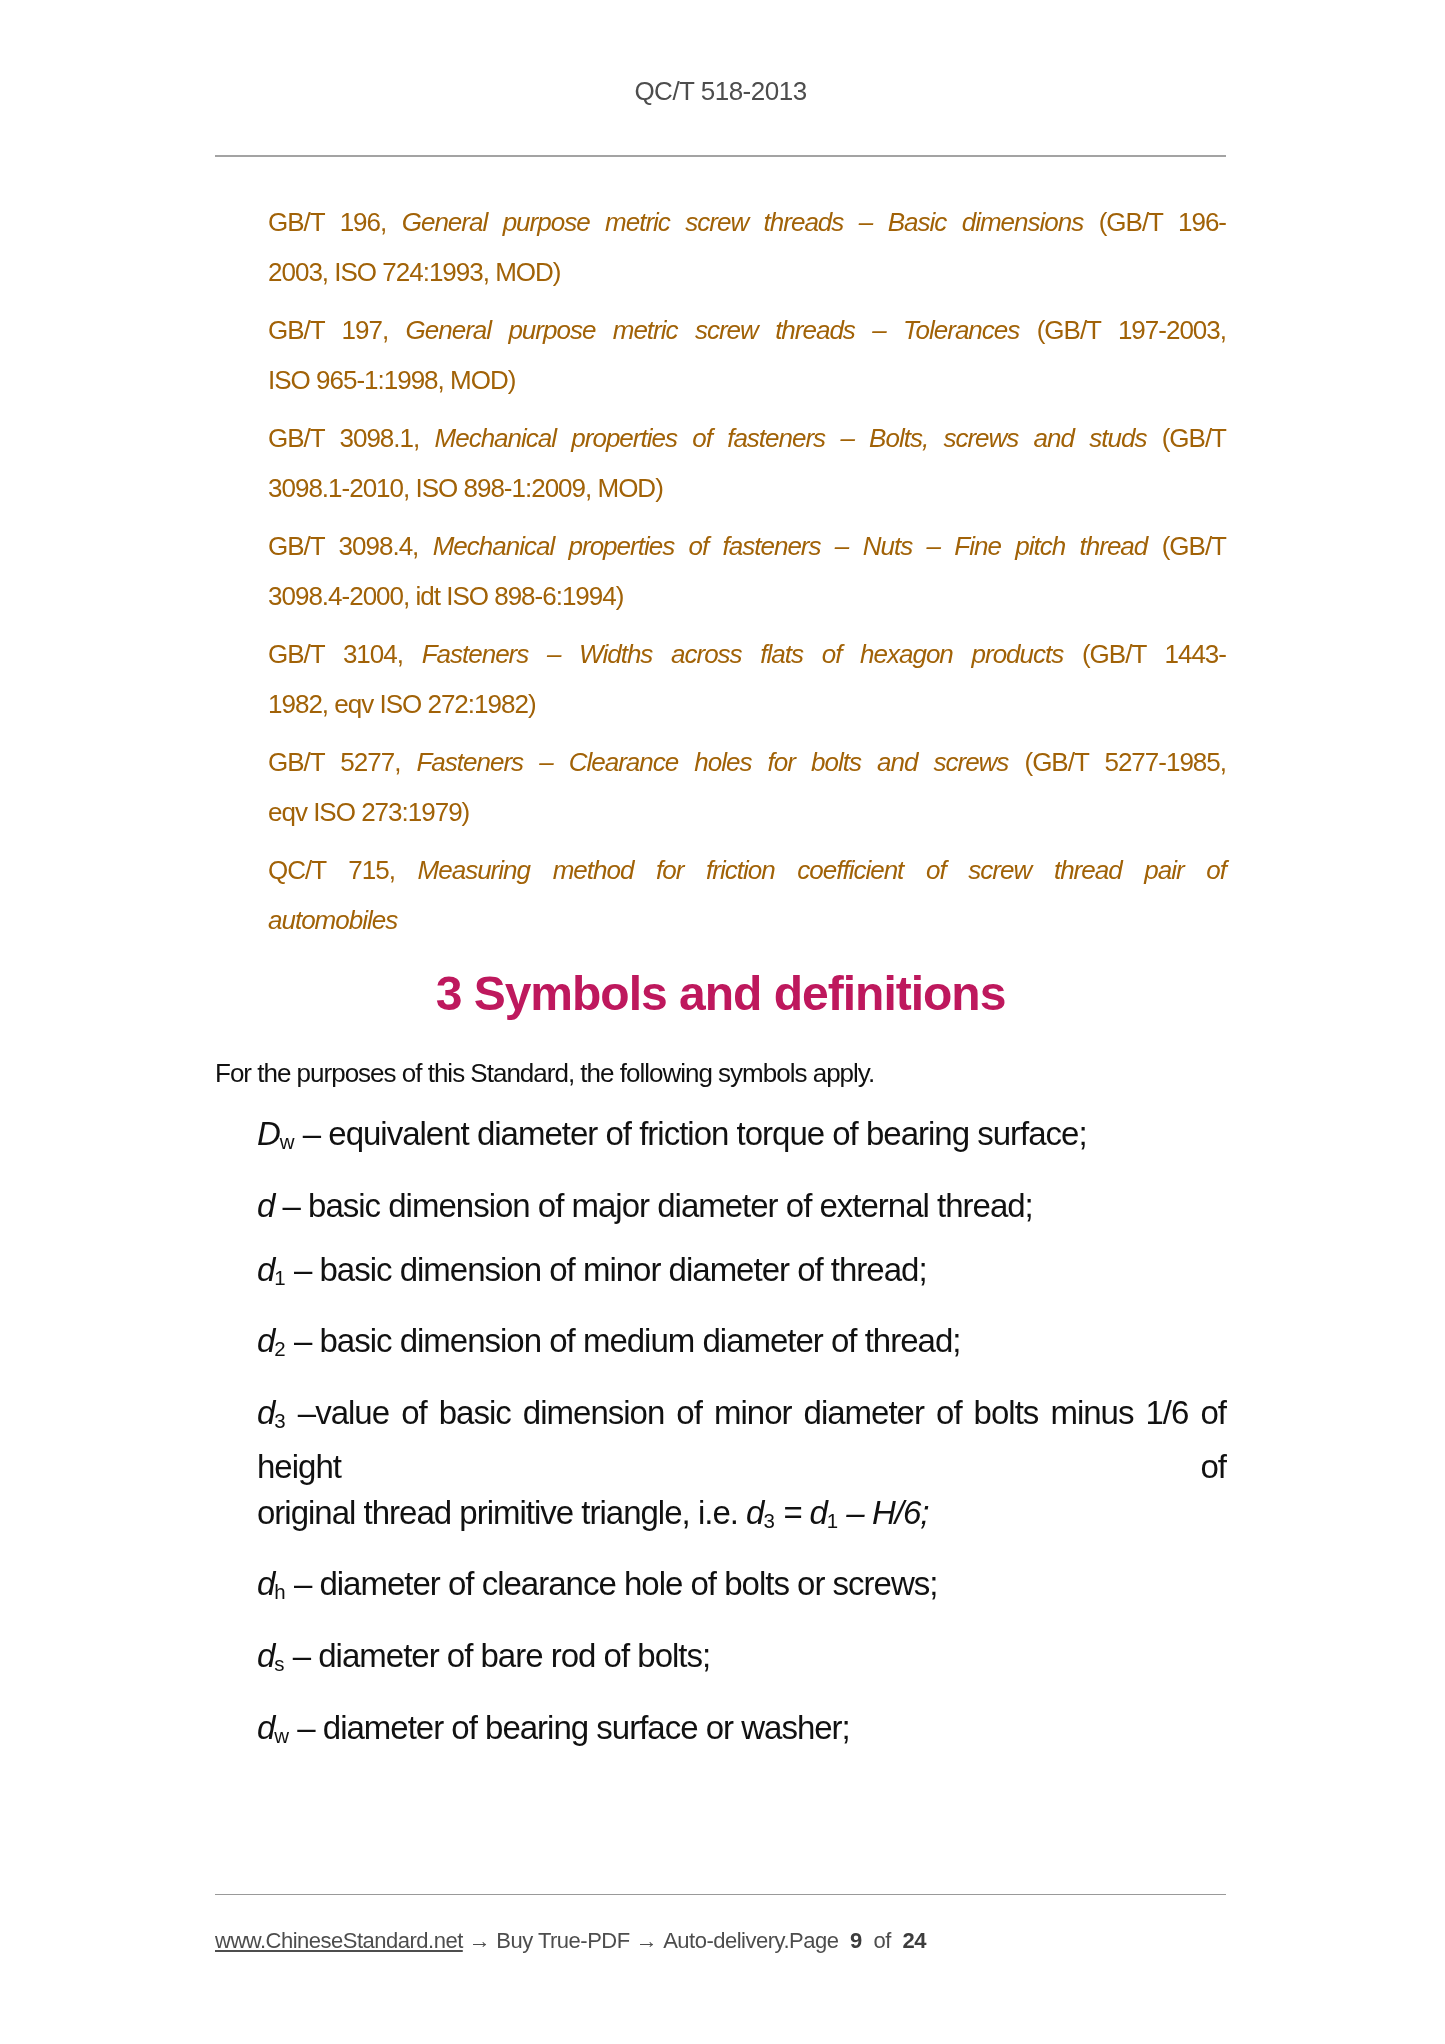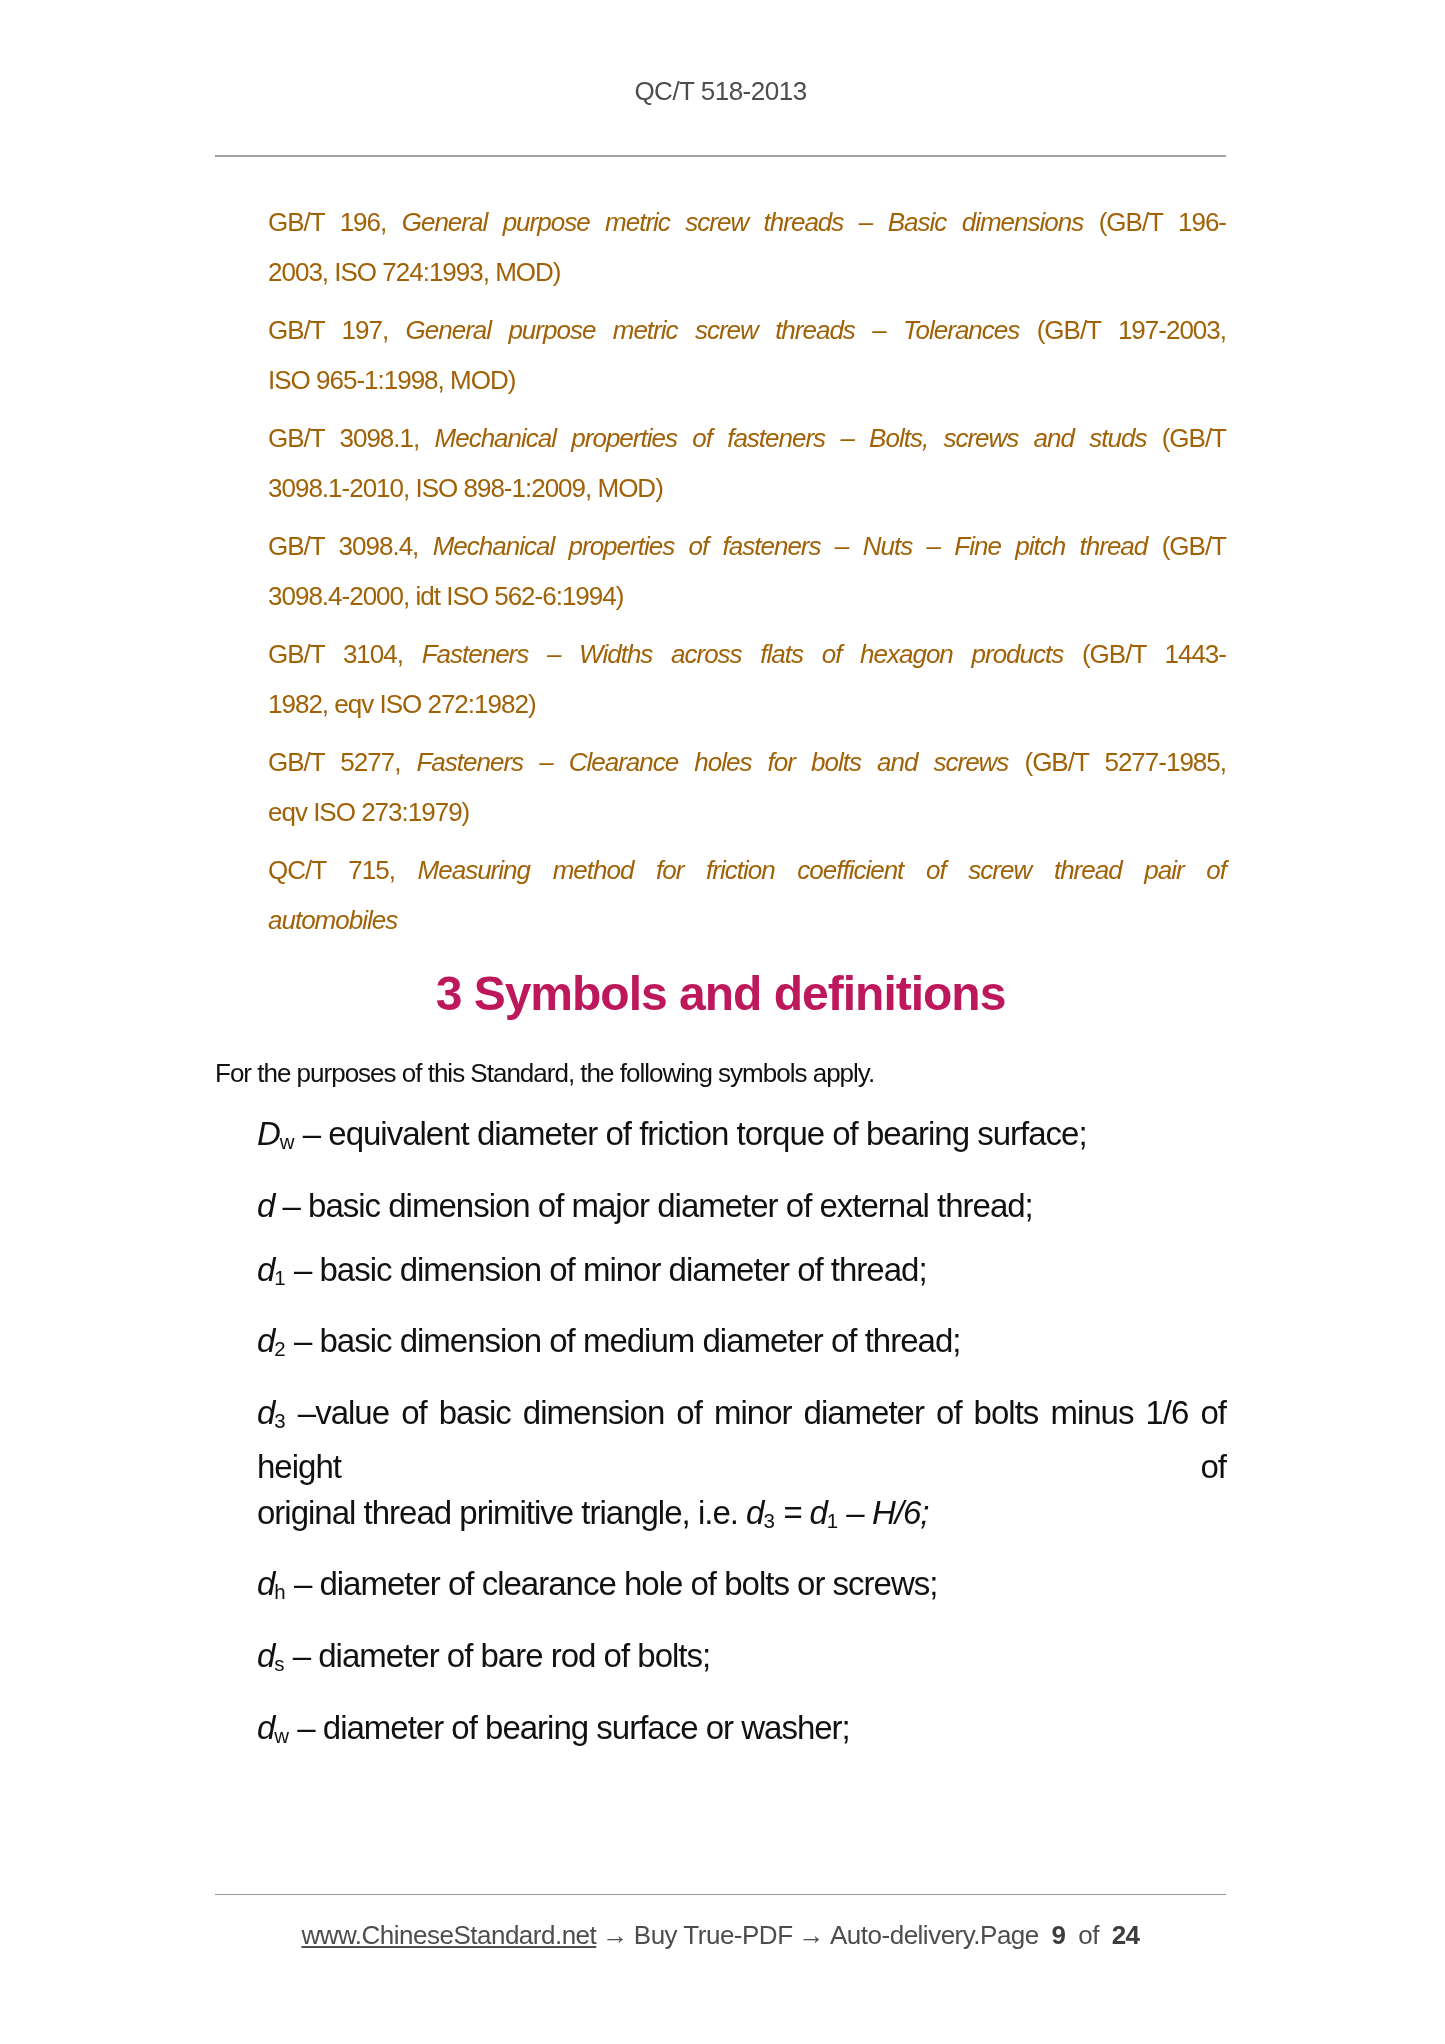--- a/index.html
+++ b/index.html
@@ -68,23 +68,23 @@
     margin-left:42px;
     margin-bottom:18px;
     font-size:33px; line-height:46px;
     letter-spacing:-1px;
   }
 
   
   .footer { position:absolute; left:215px; right:219px; top:1894px; }
   .footer-rule { border-top:1px solid #999999; height:0; }
   .footer-row {
-    margin-top:24px;
-    display:flex; justify-content:center; align-items:baseline;
-    font-size:26px; line-height:32px;
+    margin-top:30px;
+    display:flex; justify-content:flex-start; align-items:baseline;
+    font-size:22px; line-height:32px;
     letter-spacing:-0.5px;
     color:#4d4d4d;
   }
   .site-link { color:#4d4d4d; text-decoration:underline; cursor:pointer; }
   .arrow { padding:0 6px; color:#4d4d4d; font-style:normal; }
   .page-indicator { color:#4d4d4d; word-spacing:6px; }
   .page-num { font-weight:bold; color:#3d3d3d; }
 </style>
 </head>
 <body>
@@ -103,21 +103,21 @@
         <div class="ref">
           <div class="jline"><span>GB/T 197, </span><span class="it">General purpose metric screw threads – Tolerances </span><span>(GB/T 197-2003,</span></div>
           <div class="lline"><span>ISO 965-1:1998, MOD)</span></div>
         </div>
         <div class="ref">
           <div class="jline"><span>GB/T 3098.1, </span><span class="it">Mechanical properties of fasteners – Bolts, screws and studs </span><span>(GB/T</span></div>
           <div class="lline"><span>3098.1-2010, ISO 898-1:2009, MOD)</span></div>
         </div>
         <div class="ref">
           <div class="jline"><span>GB/T 3098.4, </span><span class="it">Mechanical properties of fasteners – Nuts – Fine pitch thread </span><span>(GB/T</span></div>
-          <div class="lline"><span>3098.4-2000, idt ISO 562-6:1994)</span></div>
+          <div class="lline"><span>3098.4-2000, idt ISO 898-6:1994)</span></div>
         </div>
         <div class="ref">
           <div class="jline"><span>GB/T 3104, </span><span class="it">Fasteners – Widths across flats of hexagon products </span><span>(GB/T 1443-</span></div>
           <div class="lline"><span>1982, eqv ISO 272:1982)</span></div>
         </div>
         <div class="ref">
           <div class="jline"><span>GB/T 5277, </span><span class="it">Fasteners – Clearance holes for bolts and screws </span><span>(GB/T 5277-1985,</span></div>
           <div class="lline"><span>eqv ISO 273:1979)</span></div>
         </div>
         <div class="ref">

